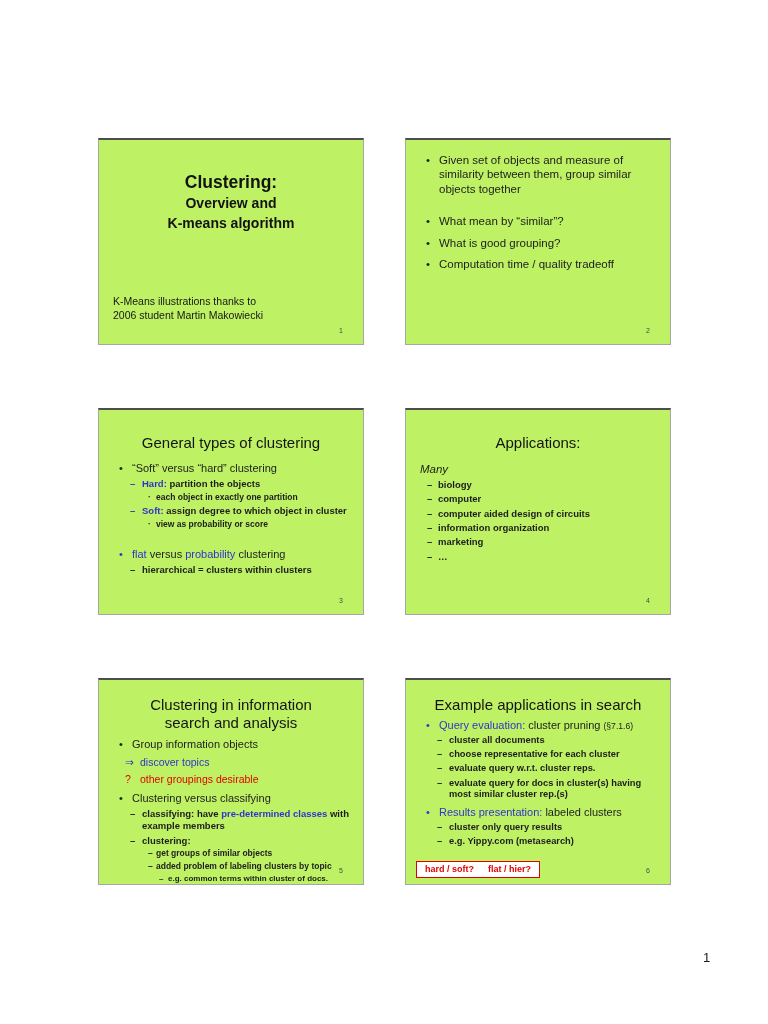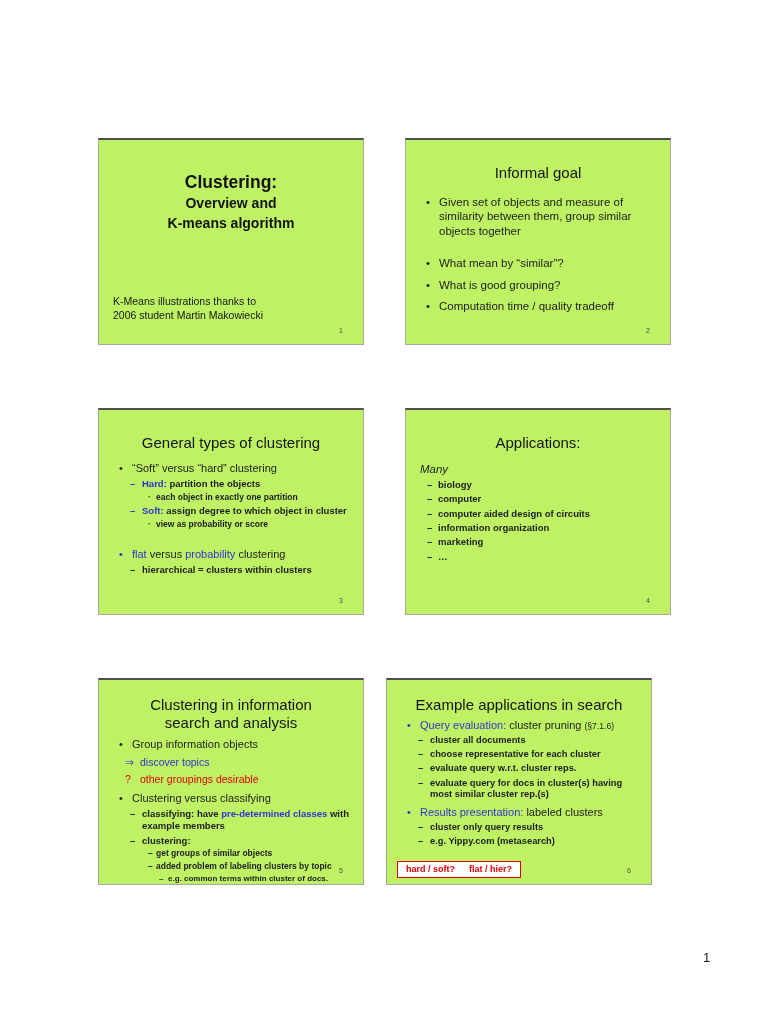--- a/index.html
+++ b/index.html
@@ -7,21 +7,21 @@
        font-family:"Liberation Sans","DejaVu Sans",sans-serif;color:#1d1d1d;}
   .page{position:relative;width:768px;height:1024px;background:#fff;}
 
   .slide{position:absolute;width:266px;height:207px;box-sizing:border-box;background:#bef264;
          border:1px solid #a6a6a6;border-top:2px solid #4e4e4e;overflow:hidden;}
   #s0{left:98px;top:138px}
   #s1{left:405px;top:138px}
   #s2{left:98px;top:408px}
   #s3{left:405px;top:408px}
   #s4{left:98px;top:678px}
-  #s5{left:386px;top:678px}
+  #s5{left:405px;top:678px}
 
   
   .title-main{margin-top:32px;text-align:center;font-size:17.5px;font-weight:700;color:#121212;}
   .title-sub{text-align:center;font-size:14px;font-weight:700;line-height:1.45;color:#121212;}
   .credit{position:absolute;left:14px;bottom:21px;font-size:10.5px;line-height:1.4;color:#171717;}
 
   
   .slide-title{text-align:center;font-size:15px;line-height:1.2;color:#141414;font-weight:400;}
   #s1 .slide-title,#s2 .slide-title,#s3 .slide-title{margin-top:24px;}
   #s4 .slide-title,#s5 .slide-title{margin-top:16px;}
@@ -75,23 +75,20 @@
         <div>K-means algorithm</div>
       </div>
     <div class="credit">
         <div>K-Means illustrations thanks to</div>
         <div>2006 student Martin Makowiecki</div>
       </div>
     <div class="pageno">1</div>
   </section>
 
   <section class="slide" id="s1">
-    <div class="slide-title">
-        <div>Informal goal</div>
-      </div>
     <div class="slide-body">
         <div class="line l0"><span class="marker">•</span><span>Given set of objects and measure of similarity between them, group similar objects together</span></div>
         <div class="line l0 gap"><span class="marker">•</span><span>What mean by “similar”?</span></div>
         <div class="line l0"><span class="marker">•</span><span>What is good grouping?</span></div>
         <div class="line l0"><span class="marker">•</span><span>Computation time / quality tradeoff</span></div>
       </div>
     <div class="pageno">2</div>
   </section>
 
   <section class="slide" id="s2">

